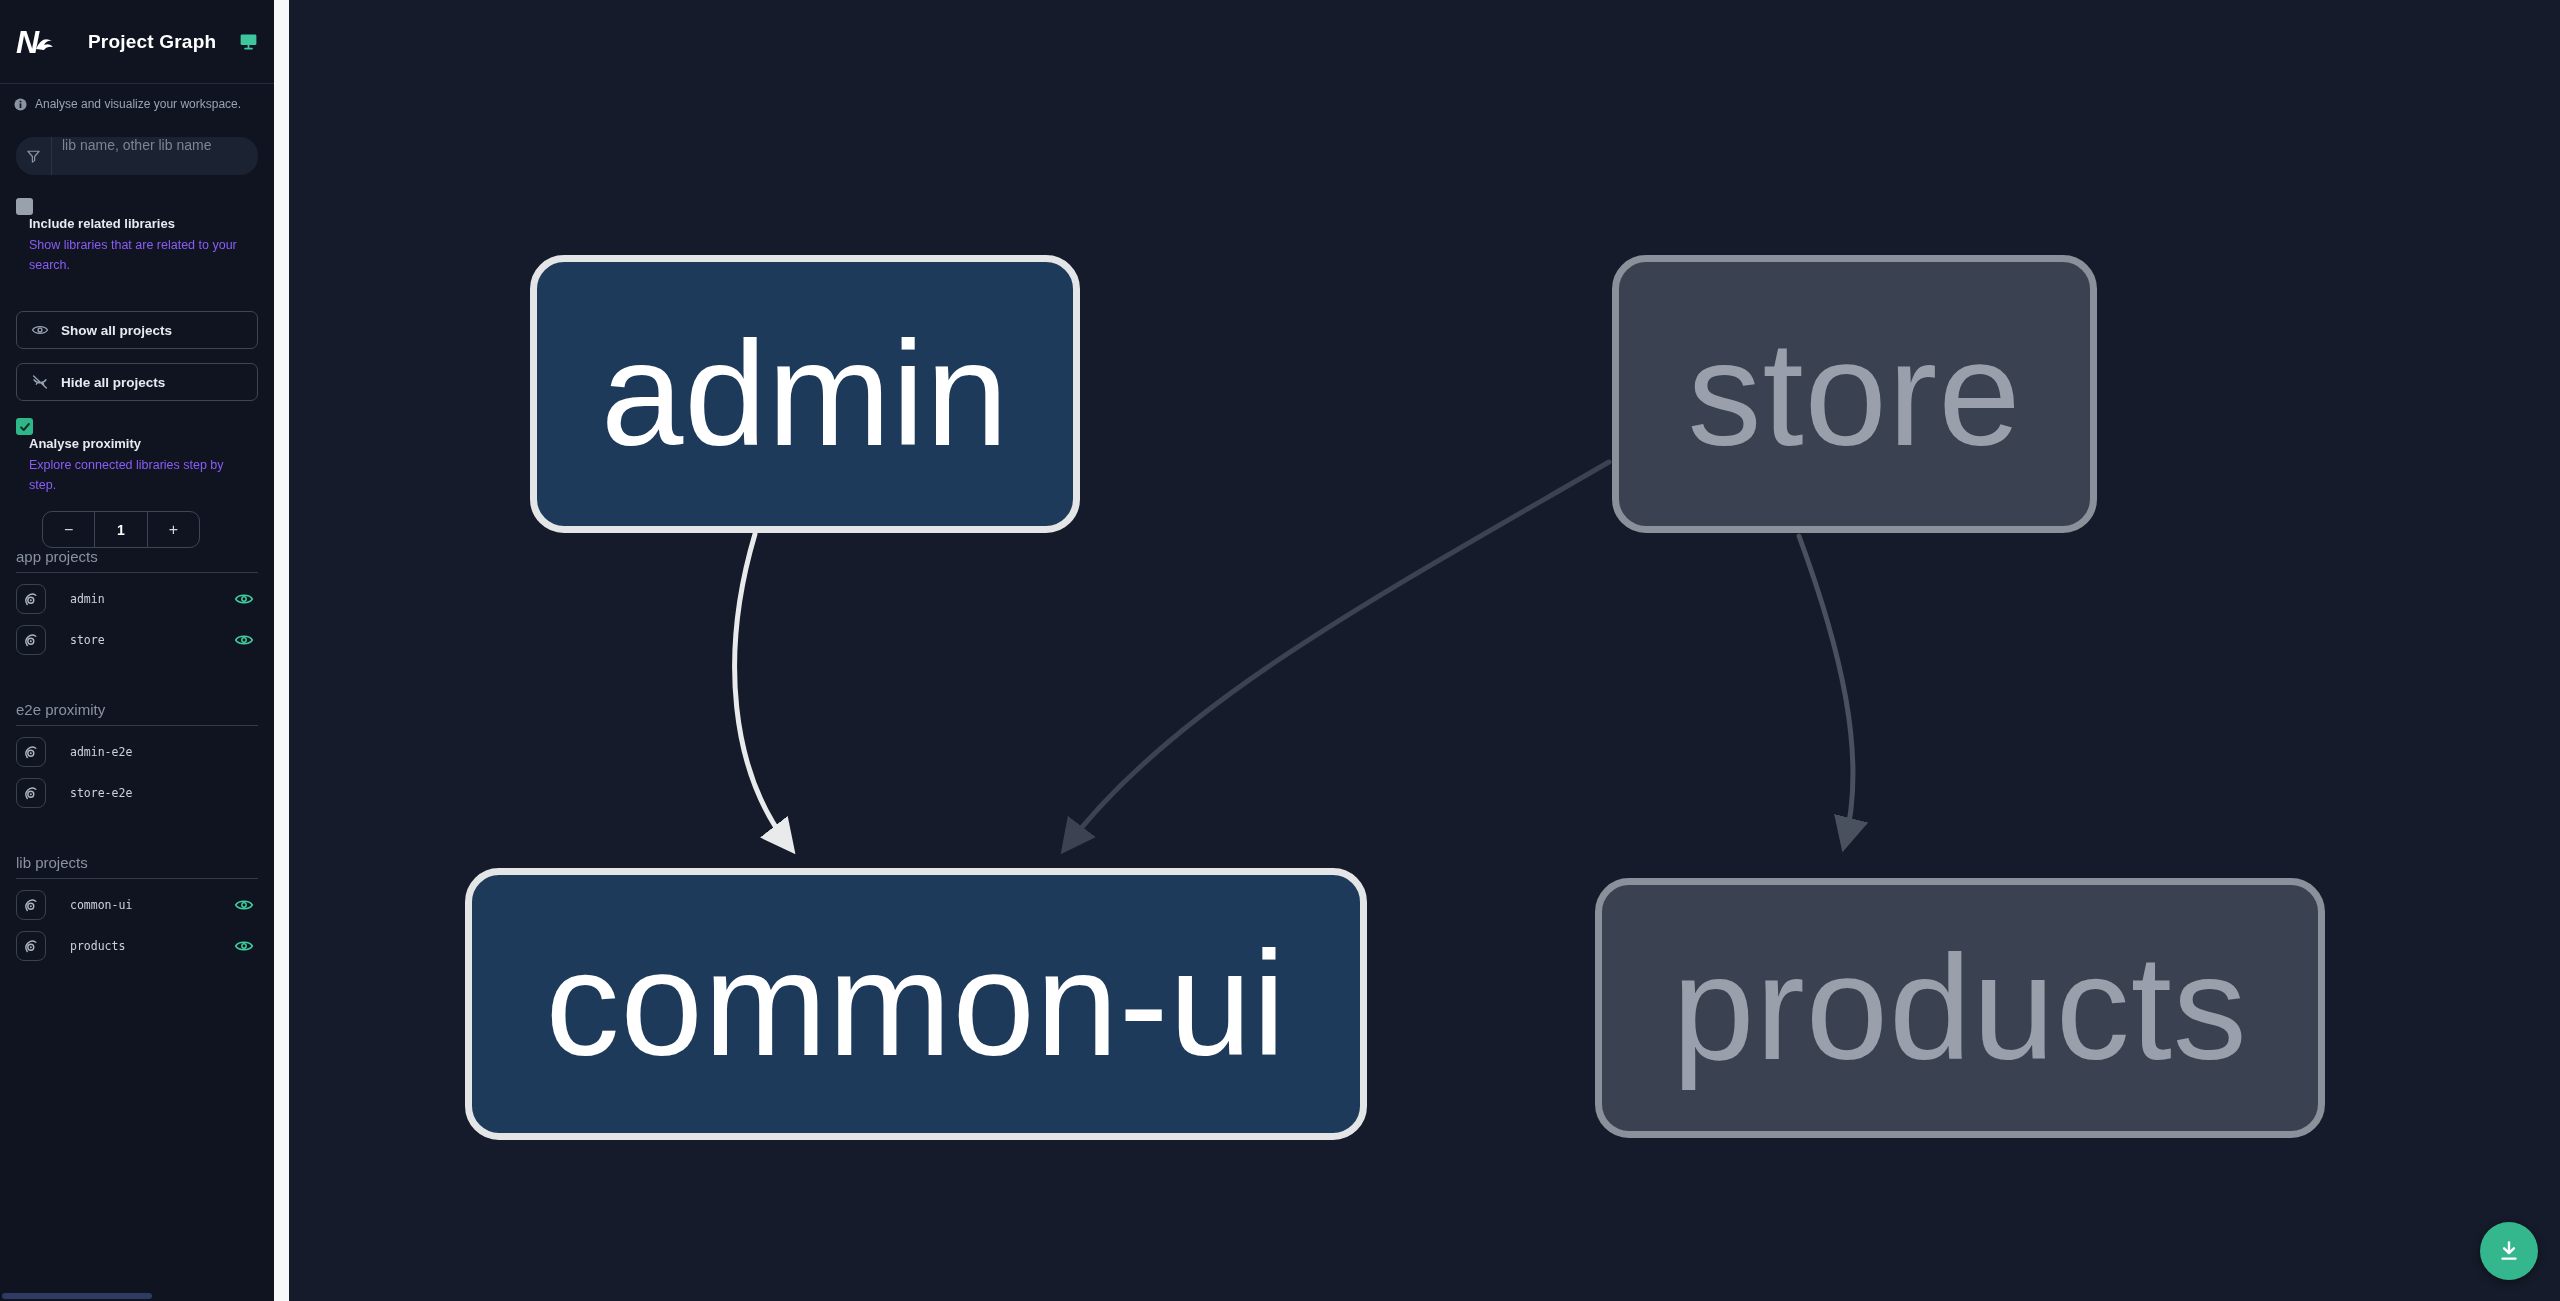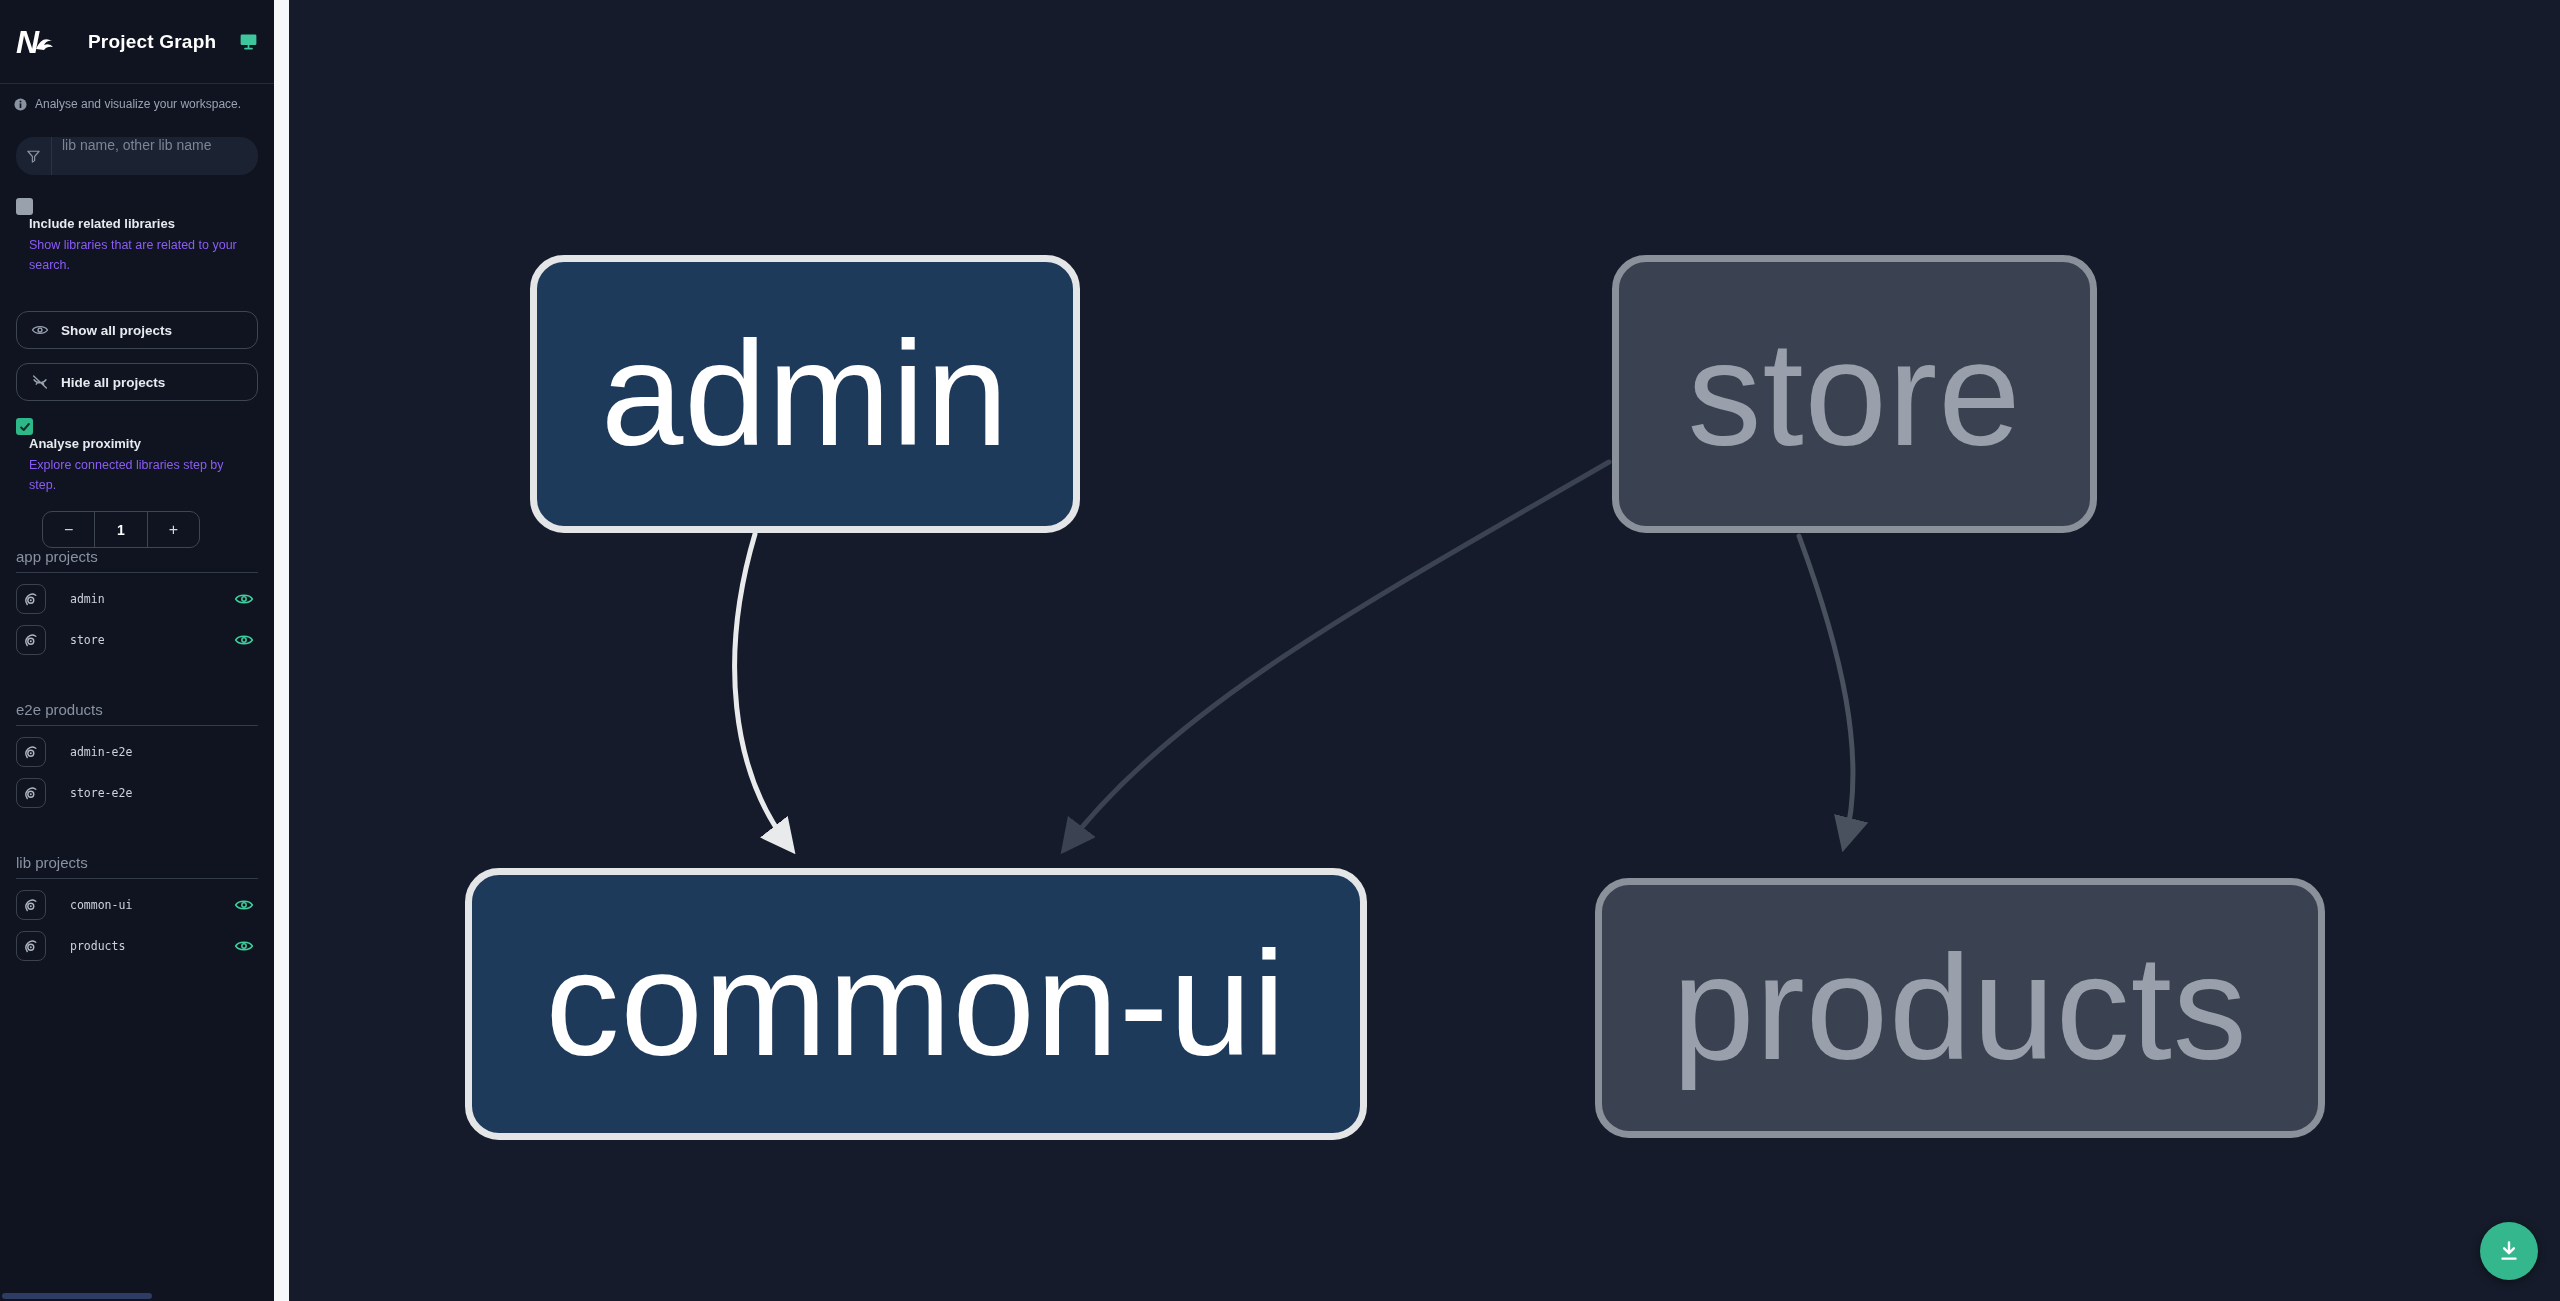--- a/index.html
+++ b/index.html
@@ -30,21 +30,21 @@
   .option { display:flex; margin:22px 16px 0 16px;flex-direction:column; }
   .cbx { width:17px; height:17px; border-radius:3px; flex:0 0 17px; margin-top:1px;
          display:flex; align-items:center; justify-content:center; cursor:pointer; }
   .cbx.gray { background:#99a1ad; }
   .cbx.white { background:#ffffff; }
   .cbx.green { background:#2eb88a; }
   .opt-text { margin-left:13px; }
   .opt-label { font-size:13px; font-weight:bold; color:#e7eaef; line-height:17px; }
   .opt-desc { font-size:12.5px; color:#8b5cf6; line-height:20px; margin-top:3px; width:215px; }
 
-  .sb-btn { margin:14px 16px 0 16px; height:38px; border:1px solid #3e4654; border-radius:12px;
+  .sb-btn { margin:14px 16px 0 16px; height:38px; border:1px solid #3e4654; border-radius:7px;
             background:transparent; display:flex; align-items:center; gap:12px; padding:0 14px;
             cursor:pointer; width:242px; }
   .sb-btn:first-of-type { margin-top:36px; }
   .sb-btn span { font-size:13.5px; font-weight:bold; color:#e7eaef; }
 
   .stepper { display:flex; margin:16px 0 0 42px; width:158px; height:37px;
              border:1px solid #3e4654; border-radius:10px; overflow:hidden; }
   .step-btn { flex:1; display:flex; align-items:center; justify-content:center;
               color:#d3d8e0; font-size:16px; cursor:pointer; background:transparent; border:none; }
   .step-val { flex:1; display:flex; align-items:center; justify-content:center;
@@ -207,21 +207,21 @@
         <span class="row-eye">
           <svg width="20" height="20" viewBox="0 0 24 24" fill="none" stroke="#3ecf9d" stroke-width="1.8">
             <path d="M2 12 c3.5-6 16.5-6 20 0 c-3.5 6-16.5 6-20 0 z"></path>
               <circle cx="12" cy="12" r="2.6"></circle>
           </svg>
         </span>
       </div>
     </div>
 
     <div class="proj-section later">
-      <div class="sec-title">e2e products</div>
+      <div class="sec-title">e2e proximity</div>
 
       <div class="proj-row">
         <button class="focus-btn">
           <svg width="17" height="17" viewBox="0 0 24 24" fill="none" stroke="#aeb6c2" stroke-width="2">
             <path d="M6 19 a9 9 0 0 1 12 -13" stroke-linecap="round"></path>
             <circle cx="11" cy="13" r="4.2"></circle>
             <circle cx="11" cy="13" r="1.4" fill="#aeb6c2" stroke="none"></circle>
           </svg>
         </button>
         <span class="proj-name">admin-e2e</span>

